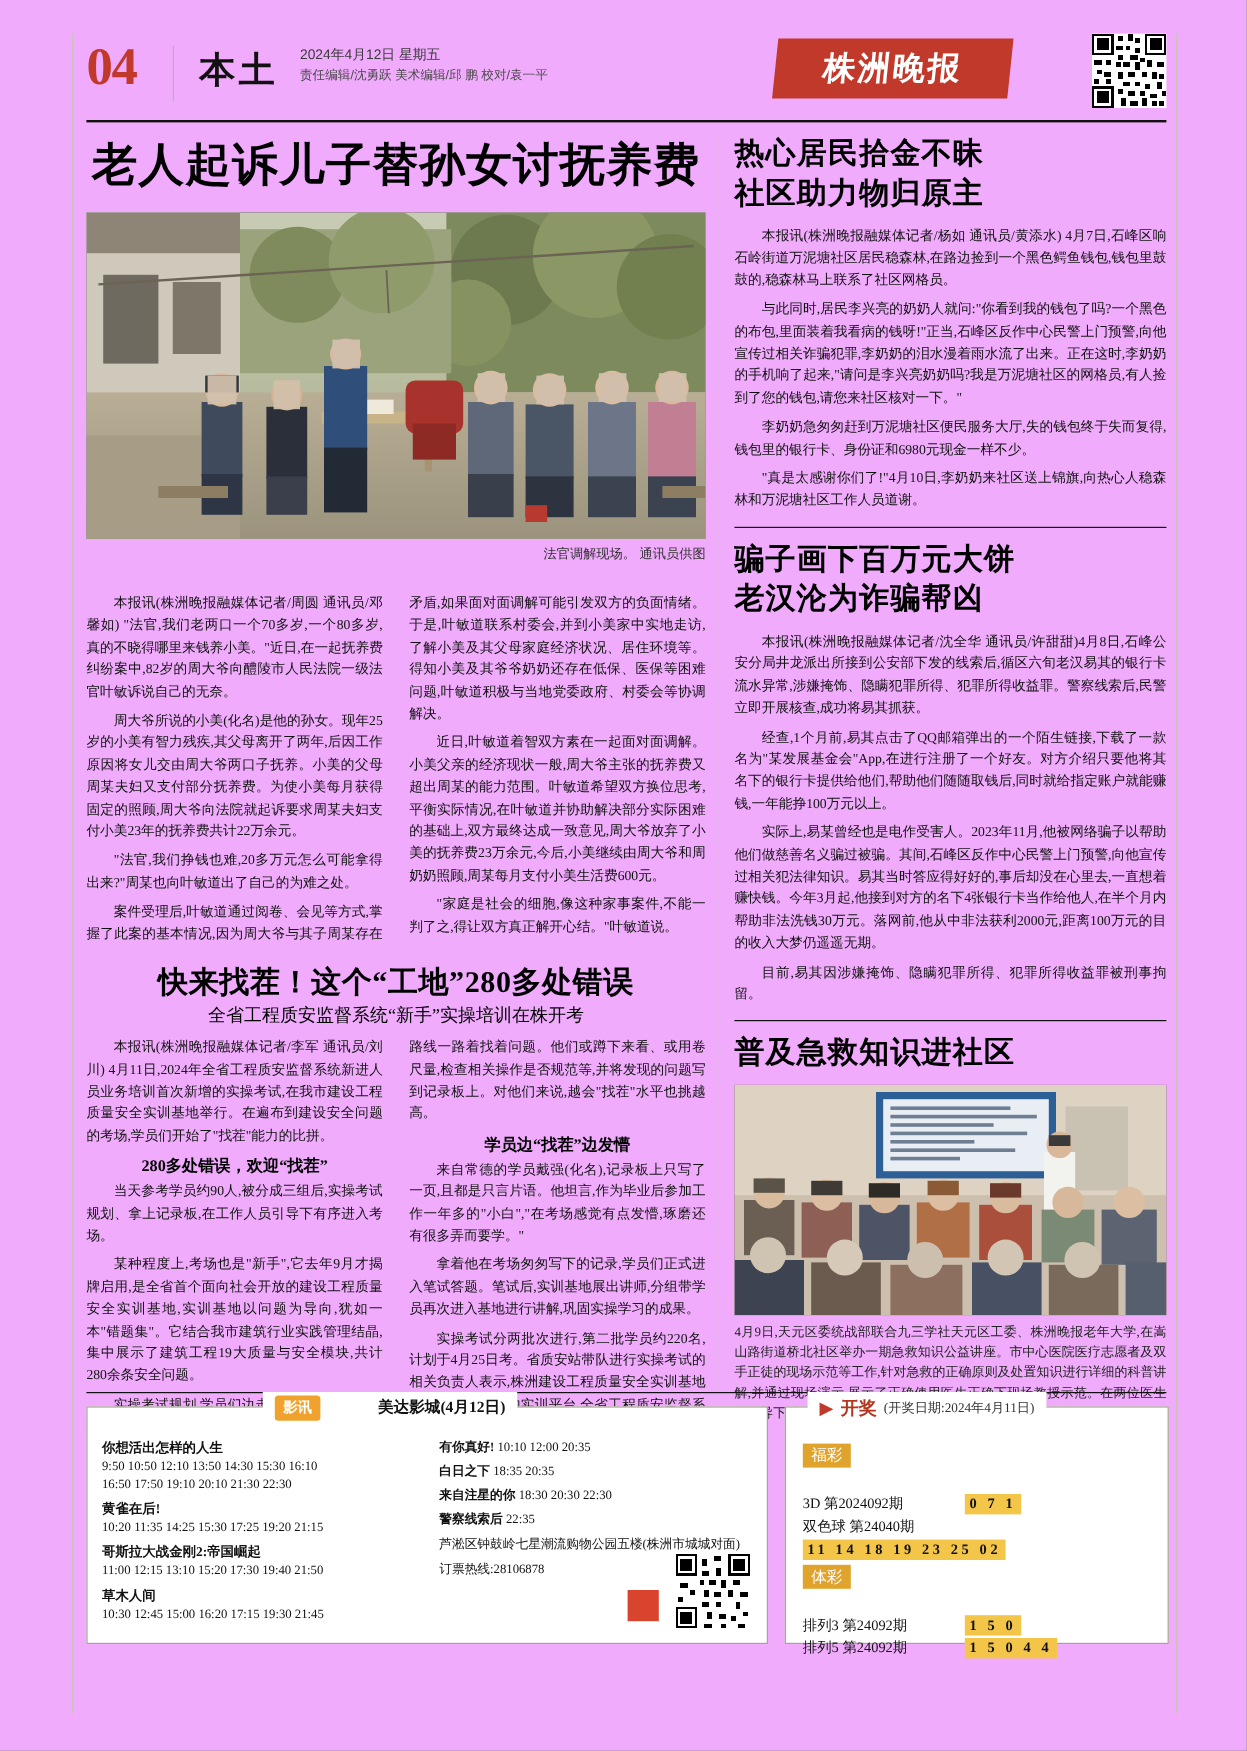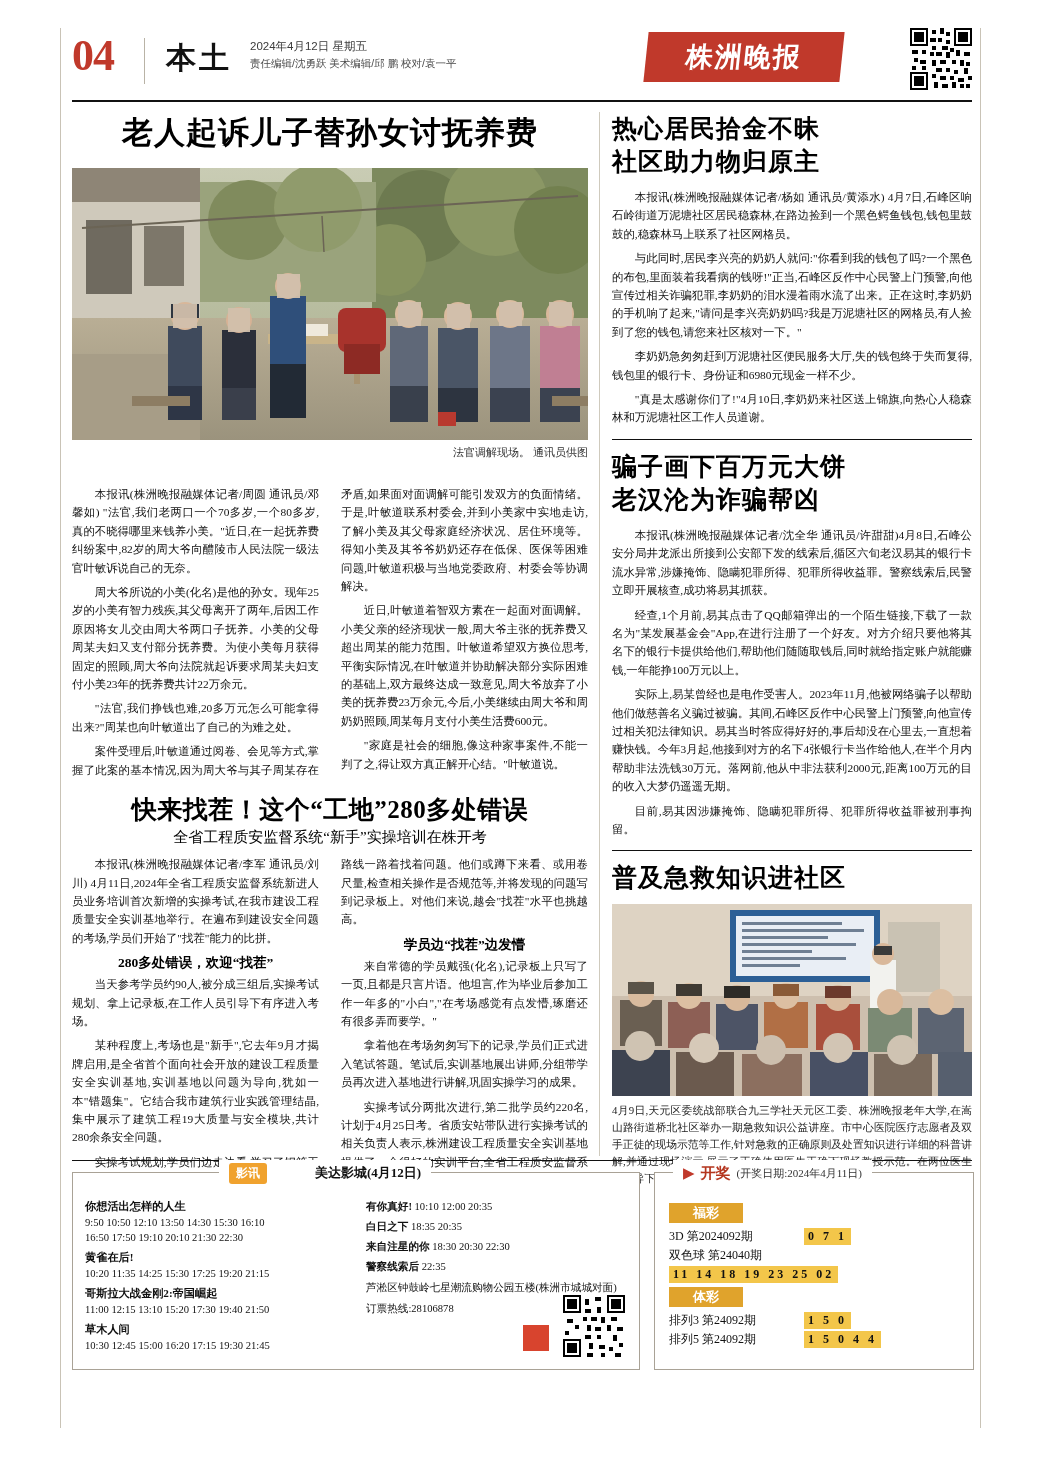--- a/index.html
+++ b/index.html
@@ -1,18 +1,18 @@
 <!DOCTYPE html>
 <html><head>
 <meta charset="utf-8">
 <style>
   html,body{margin:0;padding:0;background:#8a8a8a;}
   body{font-family:"Liberation Sans","DejaVu Sans",sans-serif;}
   .page{
-    width:1039px;height:1459px;background:#ffffff;position:relative;overflow:hidden;
+    width:1039px;height:1459px;background:#f0abfc;position:relative;overflow:hidden;
     box-sizing:border-box;
   }
   .frame{
     position:absolute;left:60px;top:28px;width:919px;height:1400px;
     border-left:1px solid #c9c3b6;border-right:1px solid #c9c3b6;
   }
   
   .masthead{position:absolute;left:72px;top:36px;width:900px;height:62px;}
   .page-num{
     position:absolute;left:0;top:-6px;font-size:44px;font-weight:bold;color:#c0392b;
@@ -34,21 +34,21 @@
   .qr{position:absolute;right:0;top:-8px;width:62px;height:62px;background:#fff;}
   .qr svg{display:block;}
   .mast-line{position:absolute;left:72px;top:100px;width:900px;height:2px;background:#111;}
 
   
   .left-col{position:absolute;left:72px;top:112px;width:516px;}
   .right-col{position:absolute;left:612px;top:112px;width:360px;}
   .col-div{position:absolute;left:599px;top:112px;width:1px;height:1044px;background:#cfcabd;}
 
   h1.headline{
-    font-family:"Liberation Serif",serif;font-size:31px;font-weight:bold;color:#000;
+    font-family:"Liberation Serif",serif;font-size:38px;font-weight:bold;color:#000;
     letter-spacing:1px;margin:0 0 14px 0;text-align:center;
   }
   .photo{width:516px;height:272px;position:relative;overflow:hidden;background:#6f7f62;}
   .photo-cap{font-size:11px;color:#333;text-align:right;margin:5px 0 25px 0;}
 
   .body-2col{column-count:2;column-gap:22px;}
   p.t{
     font-size:11.4px;line-height:18.4px;color:#111;margin:0 0 6px 0;text-align:justify;
     text-indent:2em;font-family:"Liberation Serif",serif;
   }
@@ -94,22 +94,22 @@
     column-count:2;column-gap:18px;}
   .m-title{font-size:11.2px;font-weight:bold;color:#111;margin:0 0 1px 0;
     font-family:"Liberation Serif",serif;}
   .m-times{font-size:10.6px;color:#111;margin:0 0 5px 0;line-height:15px;
     font-family:"Liberation Serif",serif;}
   .m-addr{font-size:10.6px;color:#111;line-height:15px;margin:6px 0 0 0;
     font-family:"Liberation Serif",serif;}
   .m-qr{position:absolute;right:14px;bottom:12px;width:62px;height:62px;background:#fff;}
   .lot-inner{position:absolute;left:14px;top:28px;right:12px;bottom:8px;
     font-family:"Liberation Serif",serif;}
-  .lot-group{font-size:13px;font-weight:bold;color:#fff;background:#e0a32c;display:inline-block;
-    padding:1px 24px;margin:2px 0 3px 0;}
+  .lot-group{font-size:13px;font-weight:normal;color:#fff;background:#e0a32c;display:inline-block;
+    padding:1px 7px;margin:2px 0 20px 0;}
   .lot-row{font-size:12px;color:#111;margin:2px 0;display:flex;align-items:center;gap:7px;}
   .lot-label{min-width:128px;}
   .num{background:#f3c64a;padding:1px 4px;font-weight:bold;letter-spacing:3px;color:#111;}
   .bottom-rule{position:absolute;left:72px;top:1160px;width:900px;height:1px;background:#111;}
 </style>
 </head>
 <body>
 
 <div class="page">
   <div class="frame"></div>

